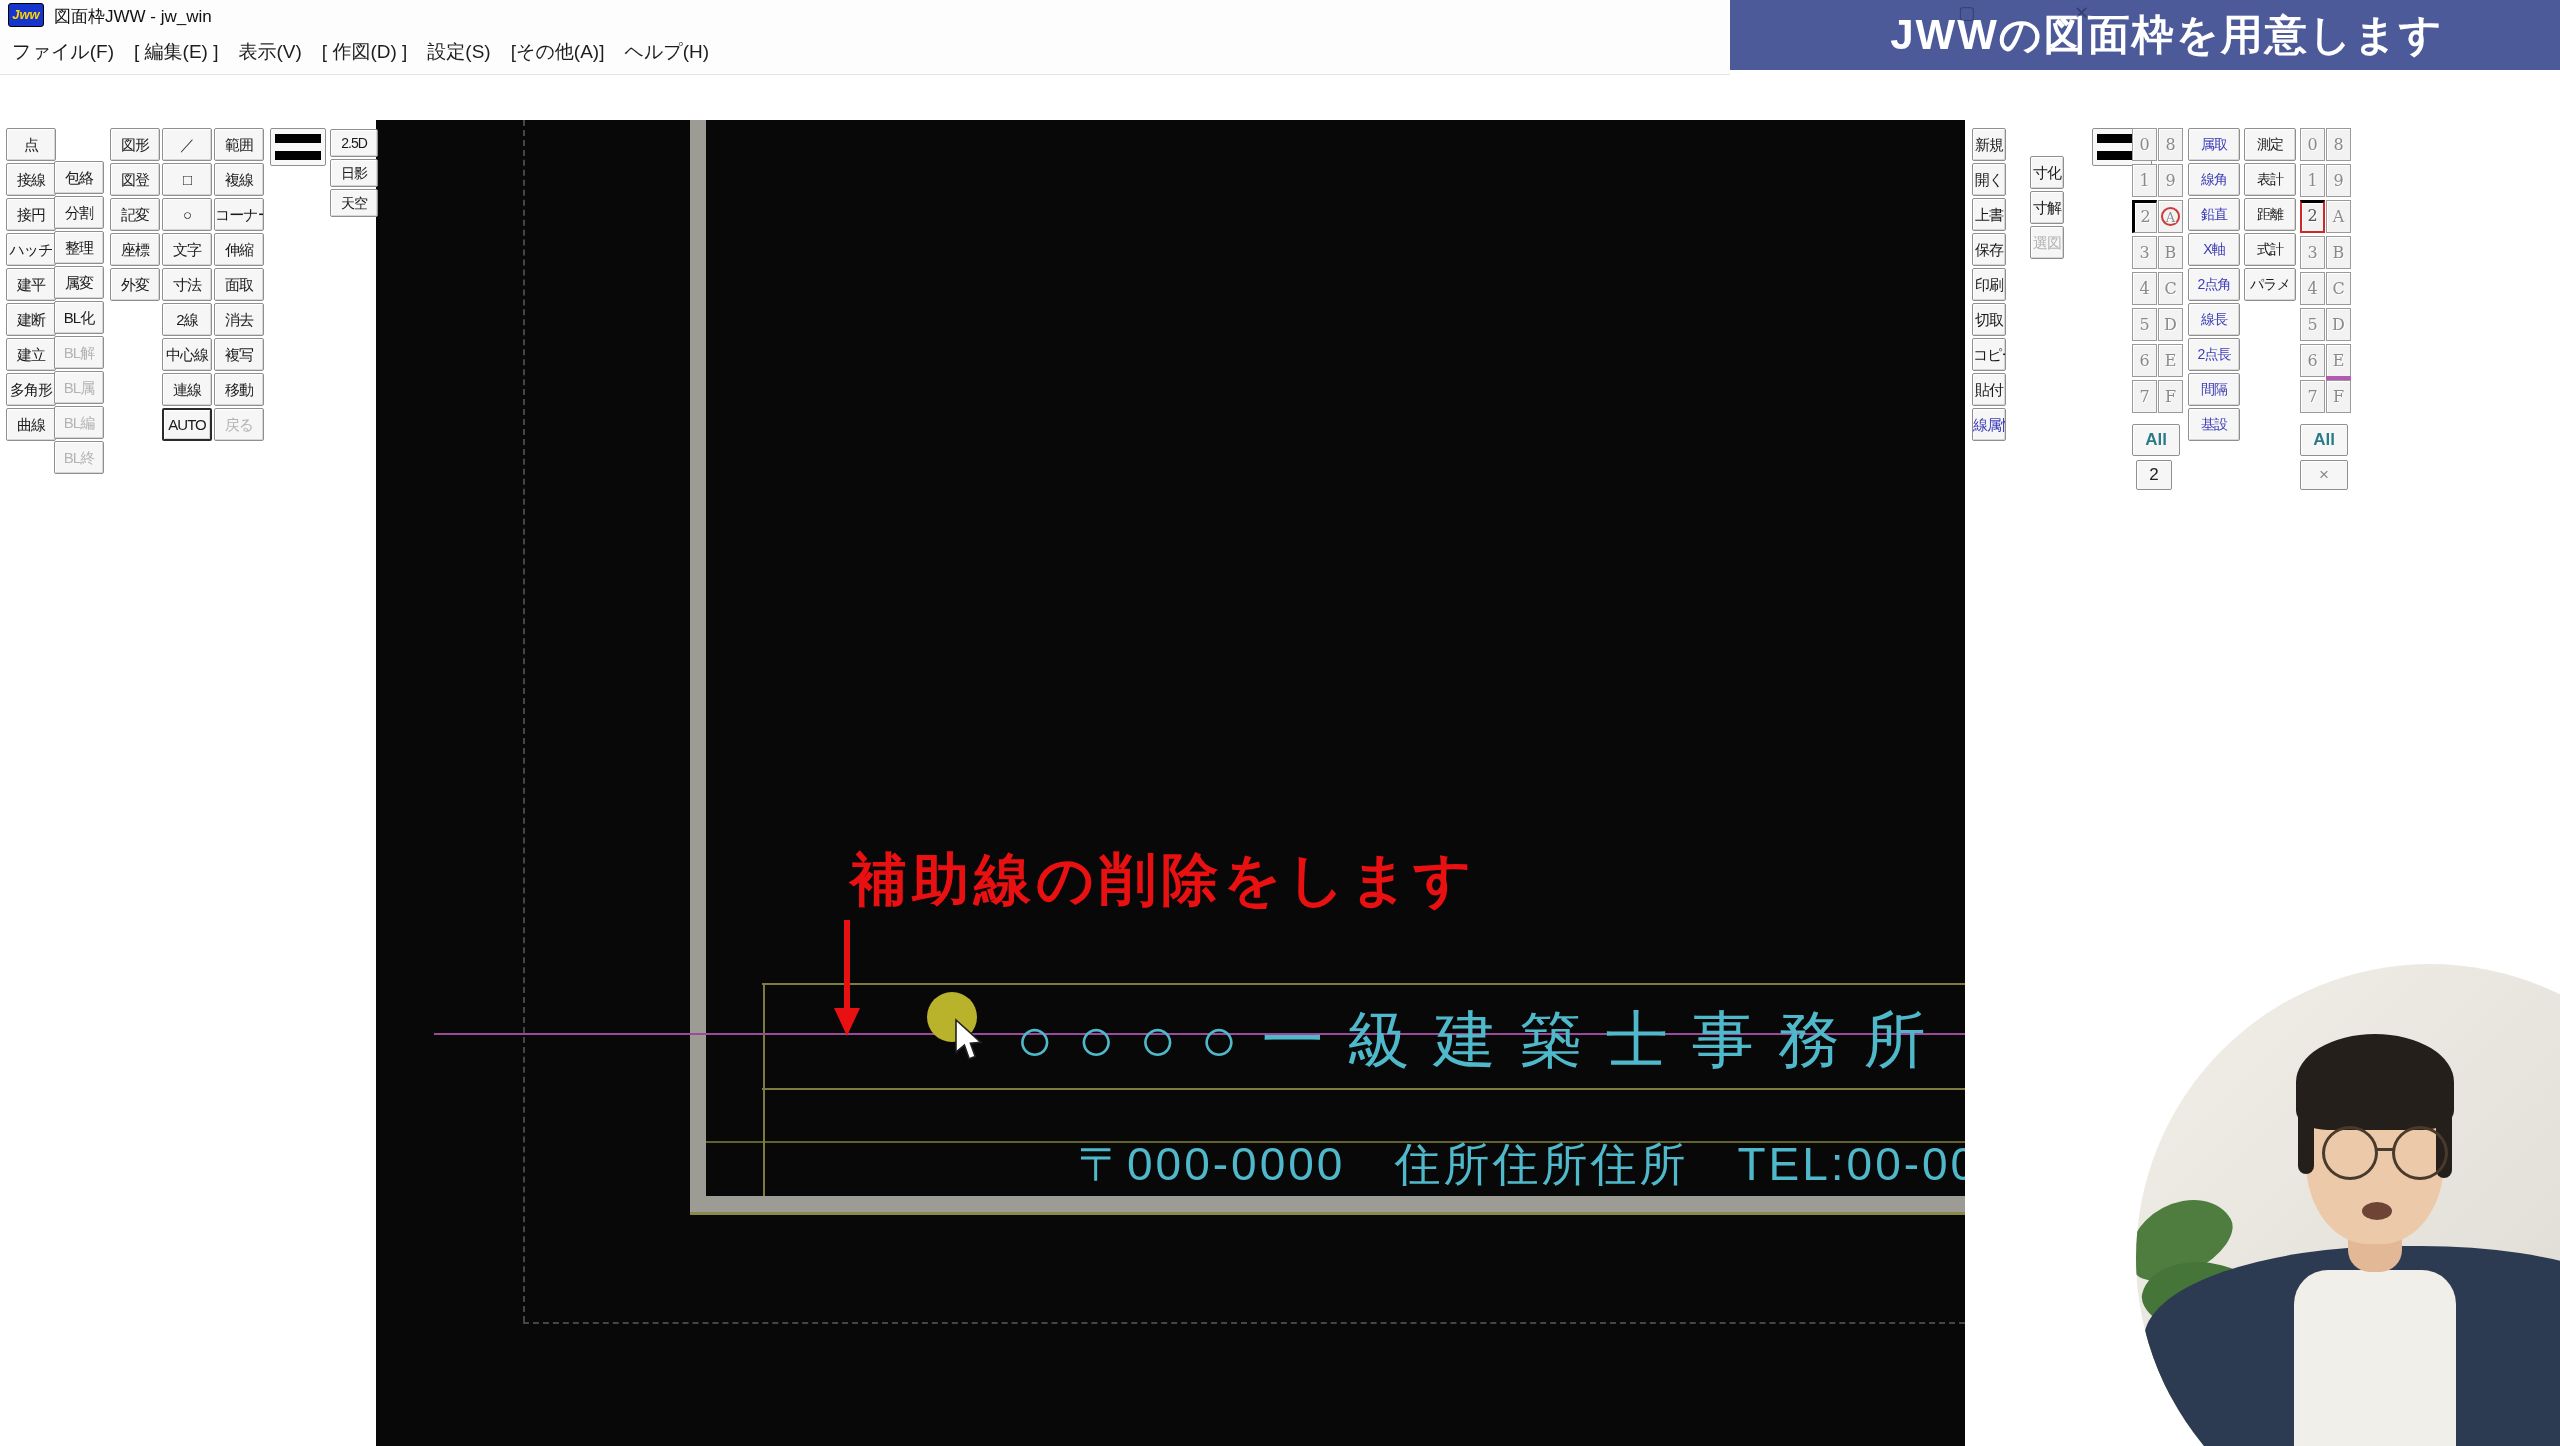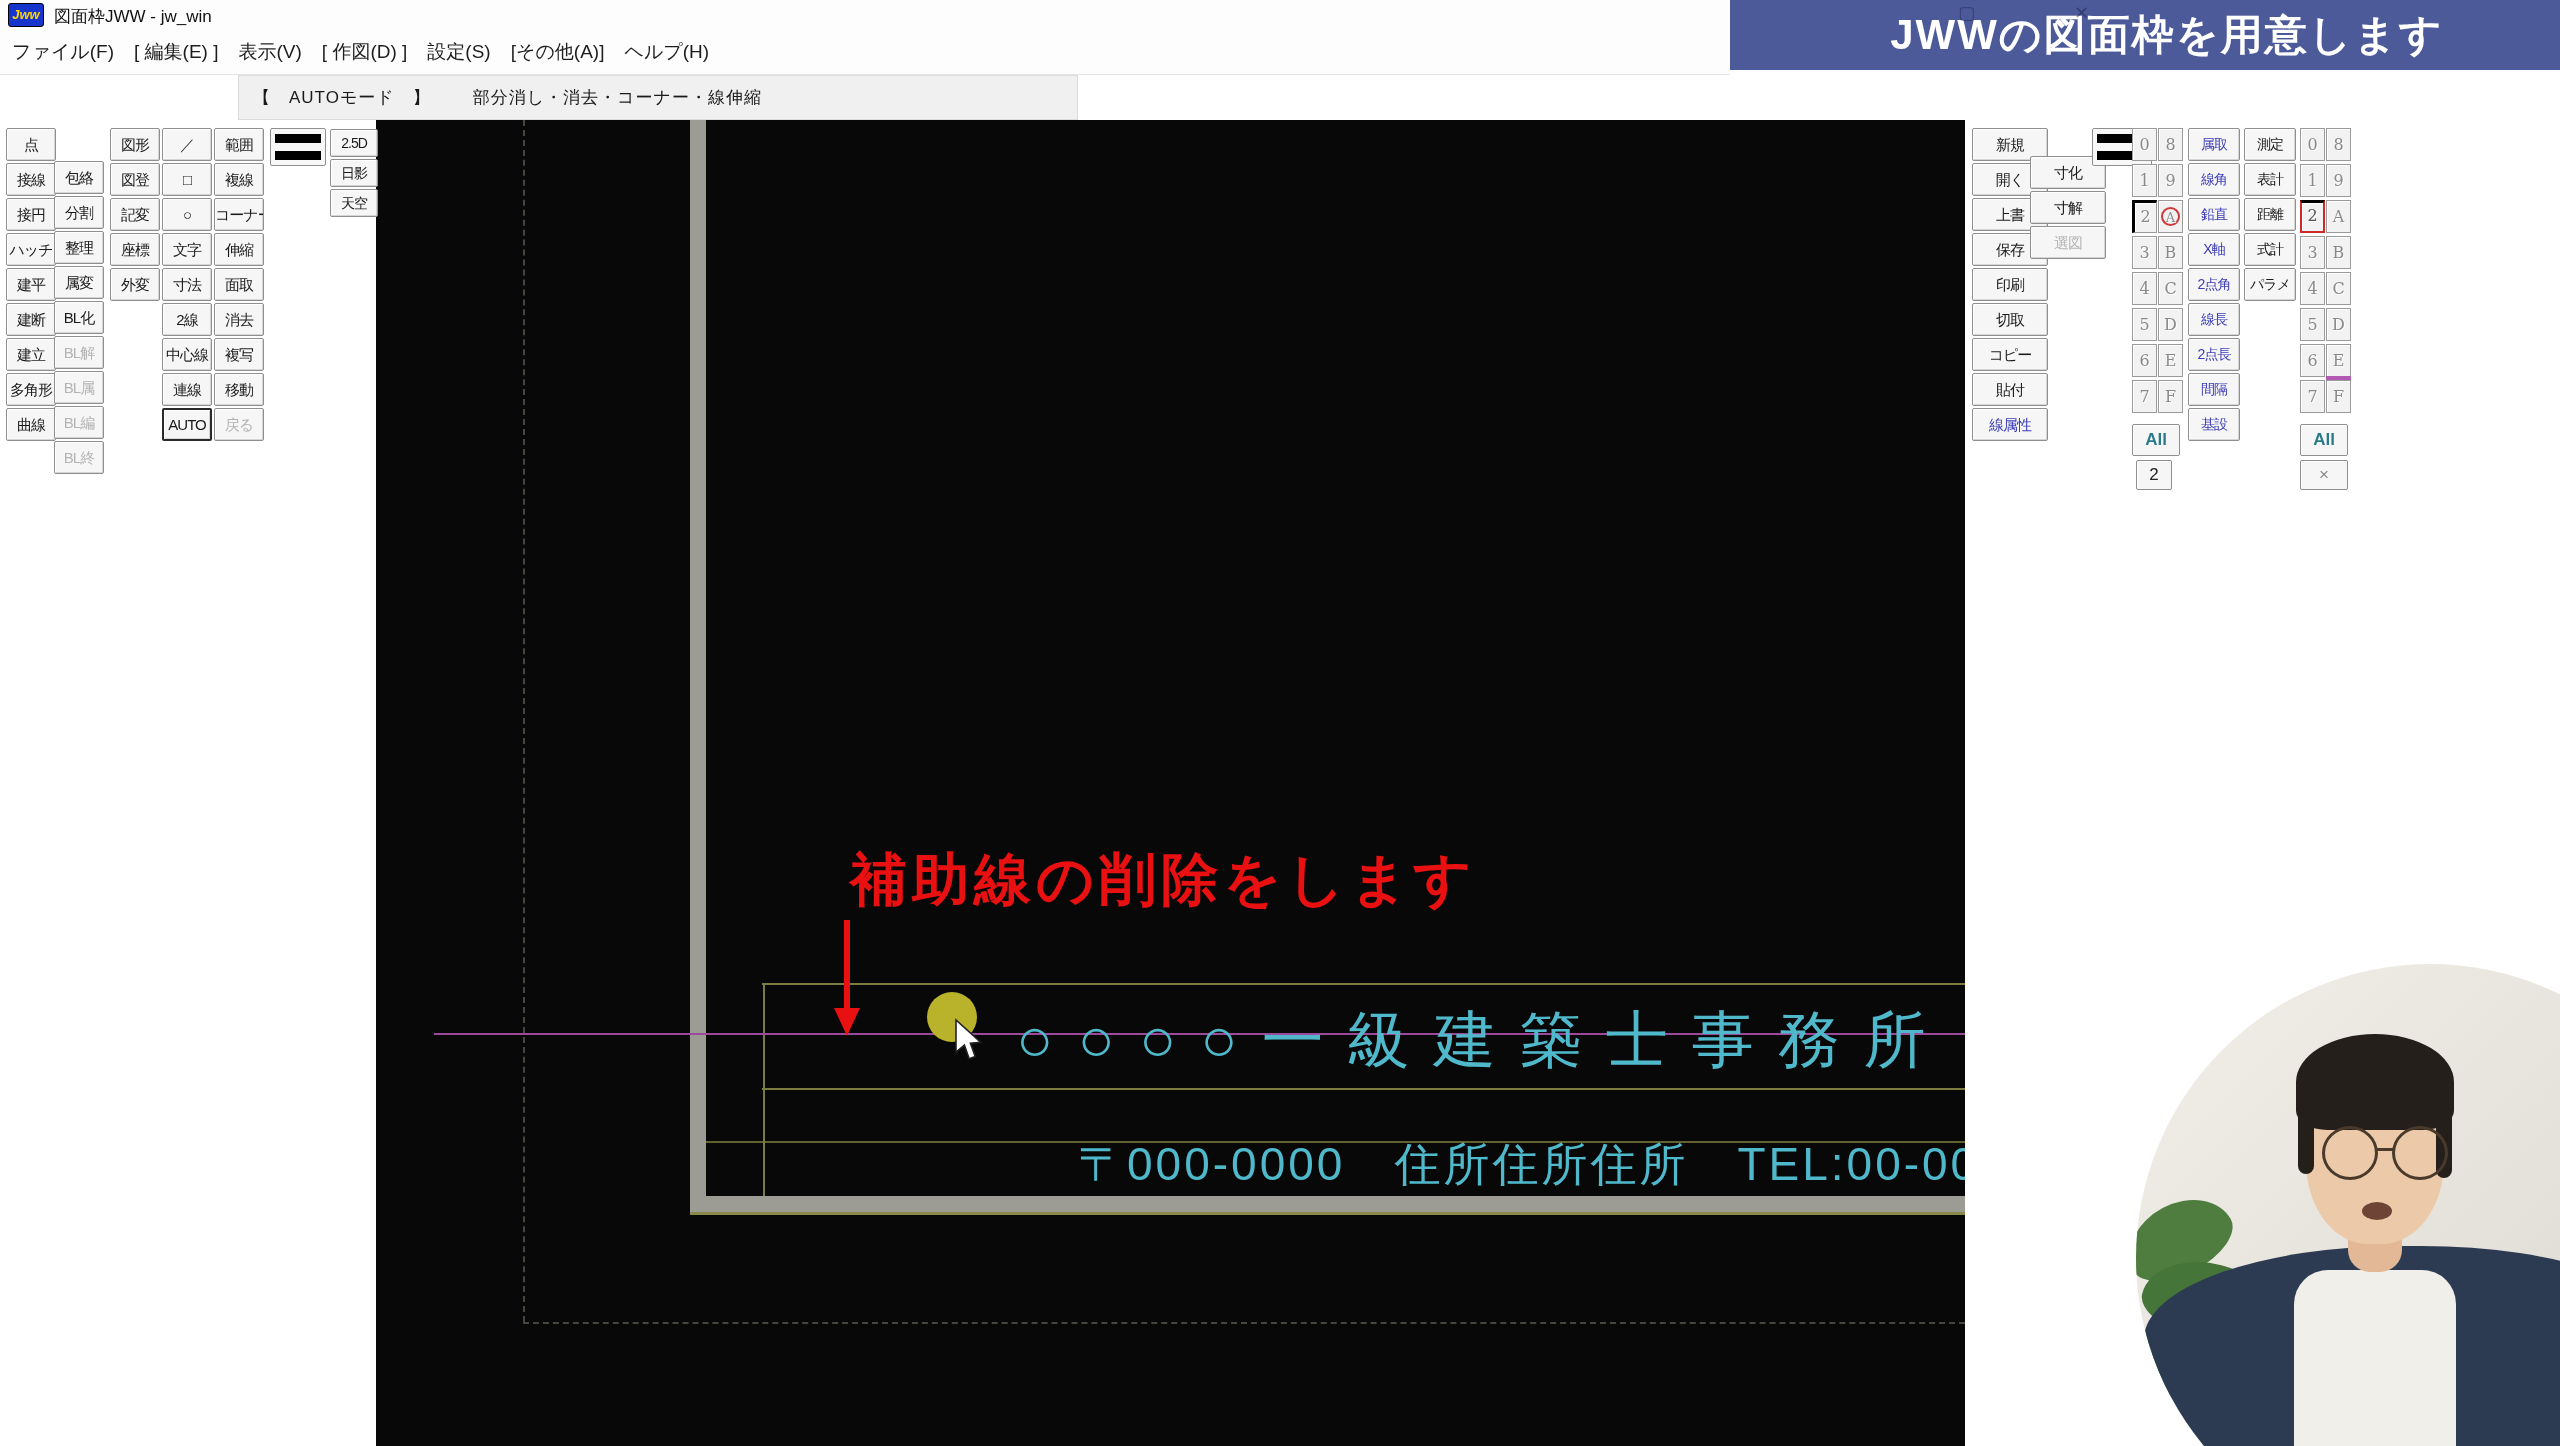--- a/index.html
+++ b/index.html
@@ -20,21 +20,21 @@
   .mode-label { font-size:17px; color:#1a1a1a; margin-left:14px; white-space:nowrap; letter-spacing:1px; }
   .hint-label { font-size:17px; color:#1a1a1a; margin-left:42px; white-space:nowrap; letter-spacing:1px; }
 
   
   .tb-col { position:absolute; display:flex; flex-direction:column; gap:2px; }
   .tb-btn { height:33px; background:#f6f6f6; border:1px solid #8f8f8f; border-radius:2px; box-shadow:inset 1px 1px 0 #ffffff, inset -1px -1px 0 #d6d6d6; font-size:15px; color:#1a1a1a; text-align:center; line-height:31px; overflow:hidden; white-space:nowrap; letter-spacing:-1px; cursor:default; }
   .tb-btn.disabled { color:#b4b4b4; }
   .tb-btn.accent { color:#3c3cb8; }
   .tb-btn.selected { border:2px solid #2a2a2a; line-height:29px; }
   .col-w50 .tb-btn { width:50px; }
-  .col-w54 .tb-btn { width:76px; }
+  .col-w54 .tb-btn { width:34px; }
   .col-w52 .tb-btn { width:52px; font-size:14px; }
   .col-snap .tb-btn { color:#3c3cb8;text-align:center; }
   .col-extra .tb-btn { width:48px; height:28px; line-height:26px; font-size:14px; }
 
   
   .swatch { position:absolute; background:#f8f8f8; border:1px solid #8f8f8f; border-radius:2px; padding:5px 4px; display:flex; flex-direction:column; justify-content:space-between; }
   .swatch .bar { height:9px; background:#000; }
 
   
   .layer-block { position:absolute; display:flex; flex-direction:column; gap:3px; }
@@ -99,24 +99,20 @@
   <div class="menubar" id="menubar">
       <span class="menu-item">ファイル(F)</span>
       <span class="menu-item">[ 編集(E) ]</span>
       <span class="menu-item">表示(V)</span>
       <span class="menu-item">[ 作図(D) ]</span>
       <span class="menu-item">設定(S)</span>
       <span class="menu-item">[その他(A)]</span>
       <span class="menu-item">ヘルプ(H)</span>
     </div>
 
-  <div class="controlbar">
-    <span class="mode-label">【　AUTOモード　】</span>
-    <span class="hint-label">部分消し・消去・コーナー・線伸縮</span>
-  </div>
 
   <div class="canvas">
     <div class="dash-v"></div>
     <div class="dash-h"></div>
     <div class="frame-vbar"></div>
     <div class="frame-hbar"></div>
     <div class="frame-hbar-olive"></div>
     <div class="line-olive-1"></div>
     <div class="line-olive-2"></div>
     <div class="line-olive-3"></div>

